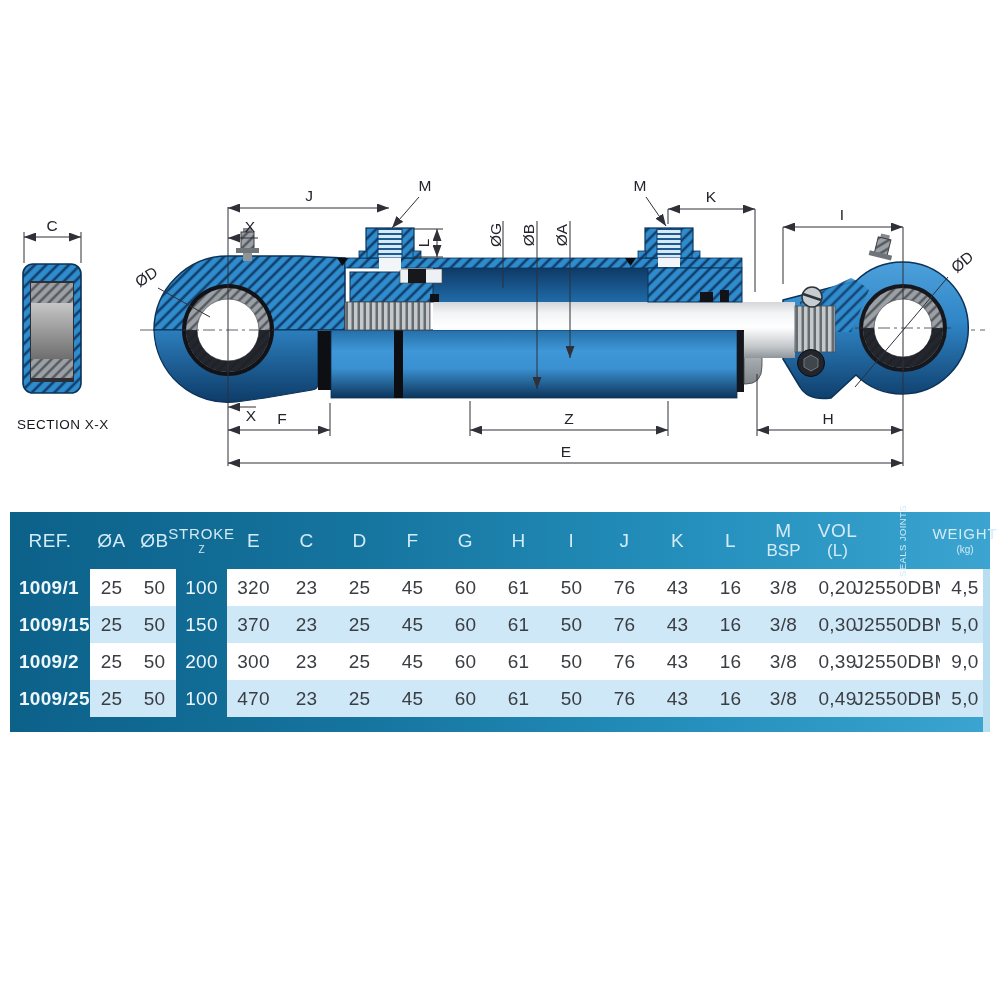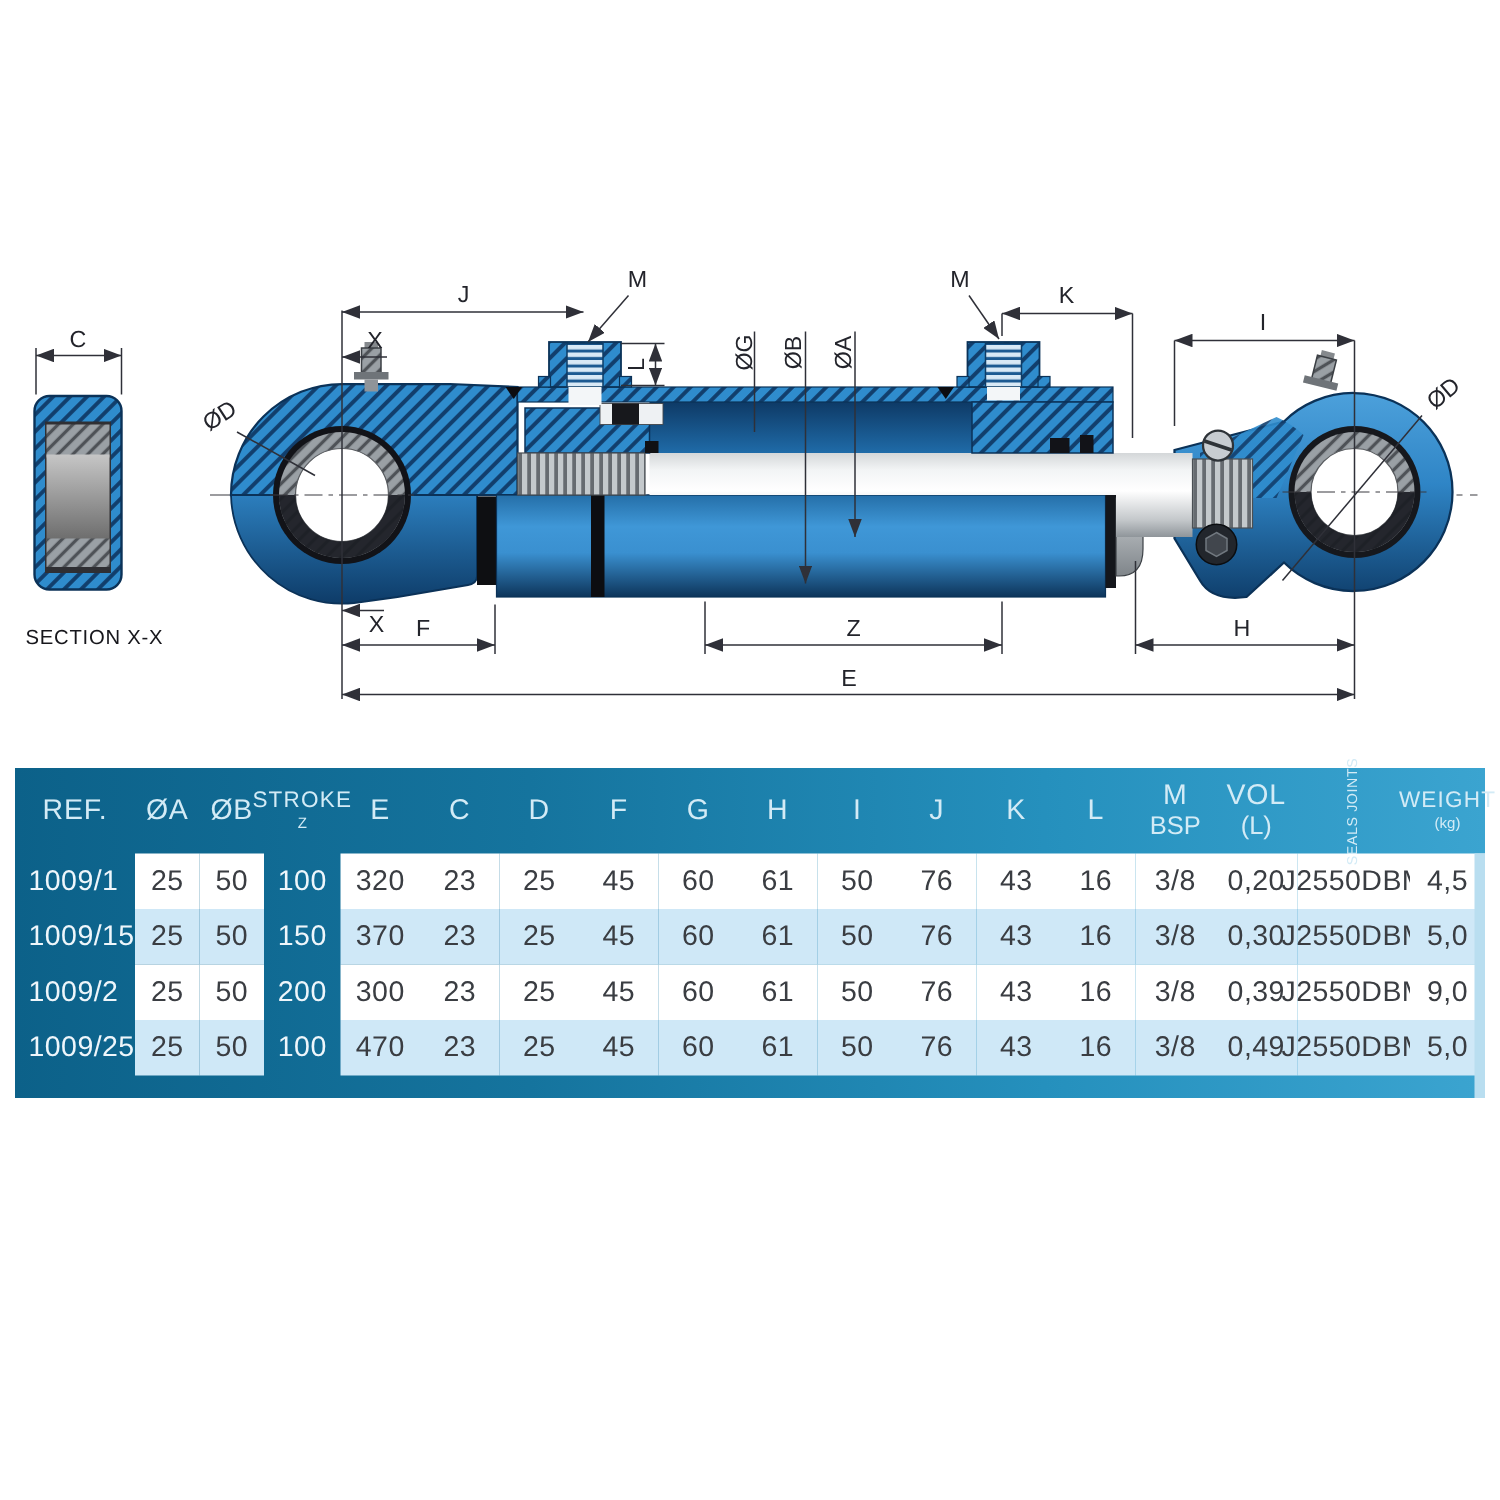--- a/index.html
+++ b/index.html
@@ -17,21 +17,21 @@
   .th .h1{font-size:19px;letter-spacing:.5px;}
   .th .h2{font-size:17px;margin-top:1px;}
   .th.small .h1{font-size:15px;letter-spacing:.8px;}
   .th.small .h2{font-size:10px;margin-top:3px;}
   .th.rot .h1{transform:rotate(-90deg);font-size:9.5px;letter-spacing:.4px;white-space:nowrap;}
   .td{display:flex;align-items:center;justify-content:center;
       font-size:19px;color:#3a3d42;letter-spacing:.3px;}
   .td.lite{background:#ffffff;}
   .td.alt{background:#cfe8f7;}
   .td.teal{background:transparent;color:#eef6fb;}
-  .td.c0{justify-content:flex-start;padding-left:9px;}
+  .td.c0{justify-content:flex-start;padding-left:9px;font-weight:bold;}
   .right-strip{position:absolute;right:0;top:57px;width:7px;height:163px;background:#b9def0;}
   
   .dimline{stroke:#2f3038;stroke-width:1;fill:none;}
   .lbl{font-family:"Liberation Sans",sans-serif;font-size:15.5px;fill:#23242b;}
   .lbl-s{font-family:"Liberation Sans",sans-serif;font-size:13.5px;fill:#17171c;letter-spacing:.5px;}
 </style>
 </head>
 <body>
 
 <div class="page">

